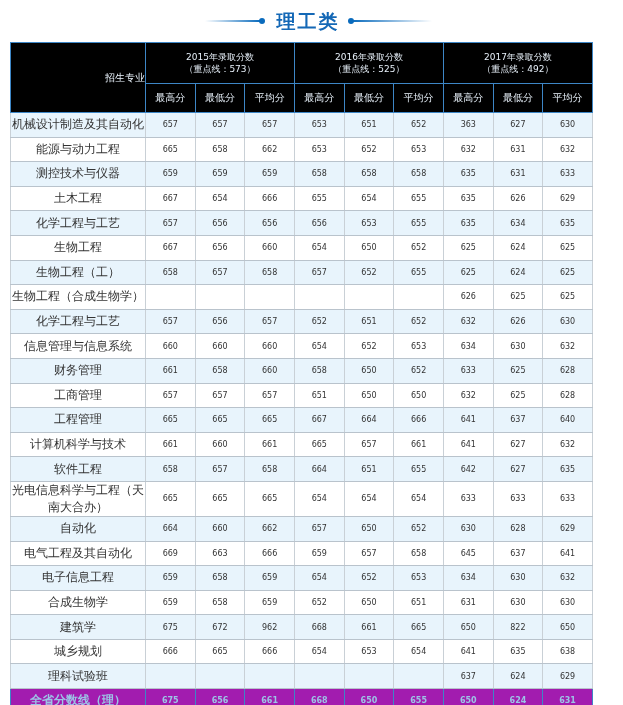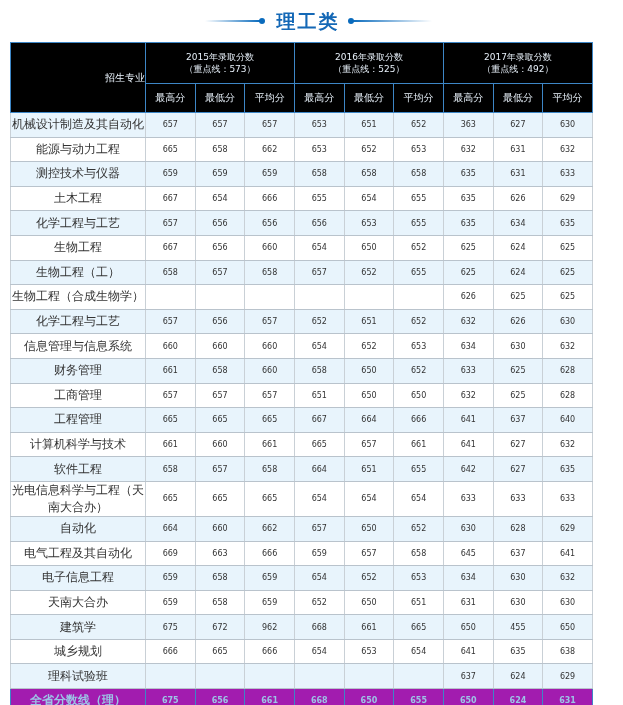--- a/index.html
+++ b/index.html
@@ -312,41 +312,41 @@
         <td>658</td>
         <td>659</td>
         <td class="sep">654</td>
         <td>652</td>
         <td>653</td>
         <td class="sep">634</td>
         <td>630</td>
         <td>632</td>
       </tr>
       <tr class="even">
-        <td class="major">天南大合办</td>
+        <td class="major">合成生物学</td>
         <td class="sep">659</td>
         <td>658</td>
         <td>659</td>
         <td class="sep">652</td>
         <td>650</td>
         <td>651</td>
         <td class="sep">631</td>
         <td>630</td>
         <td>630</td>
       </tr>
       <tr class="odd">
         <td class="major">建筑学</td>
         <td class="sep">675</td>
         <td>672</td>
         <td>962</td>
         <td class="sep">668</td>
         <td>661</td>
         <td>665</td>
         <td class="sep">650</td>
-        <td>455</td>
+        <td>822</td>
         <td>650</td>
       </tr>
       <tr class="even">
         <td class="major">城乡规划</td>
         <td class="sep">666</td>
         <td>665</td>
         <td>666</td>
         <td class="sep">654</td>
         <td>653</td>
         <td>654</td>

